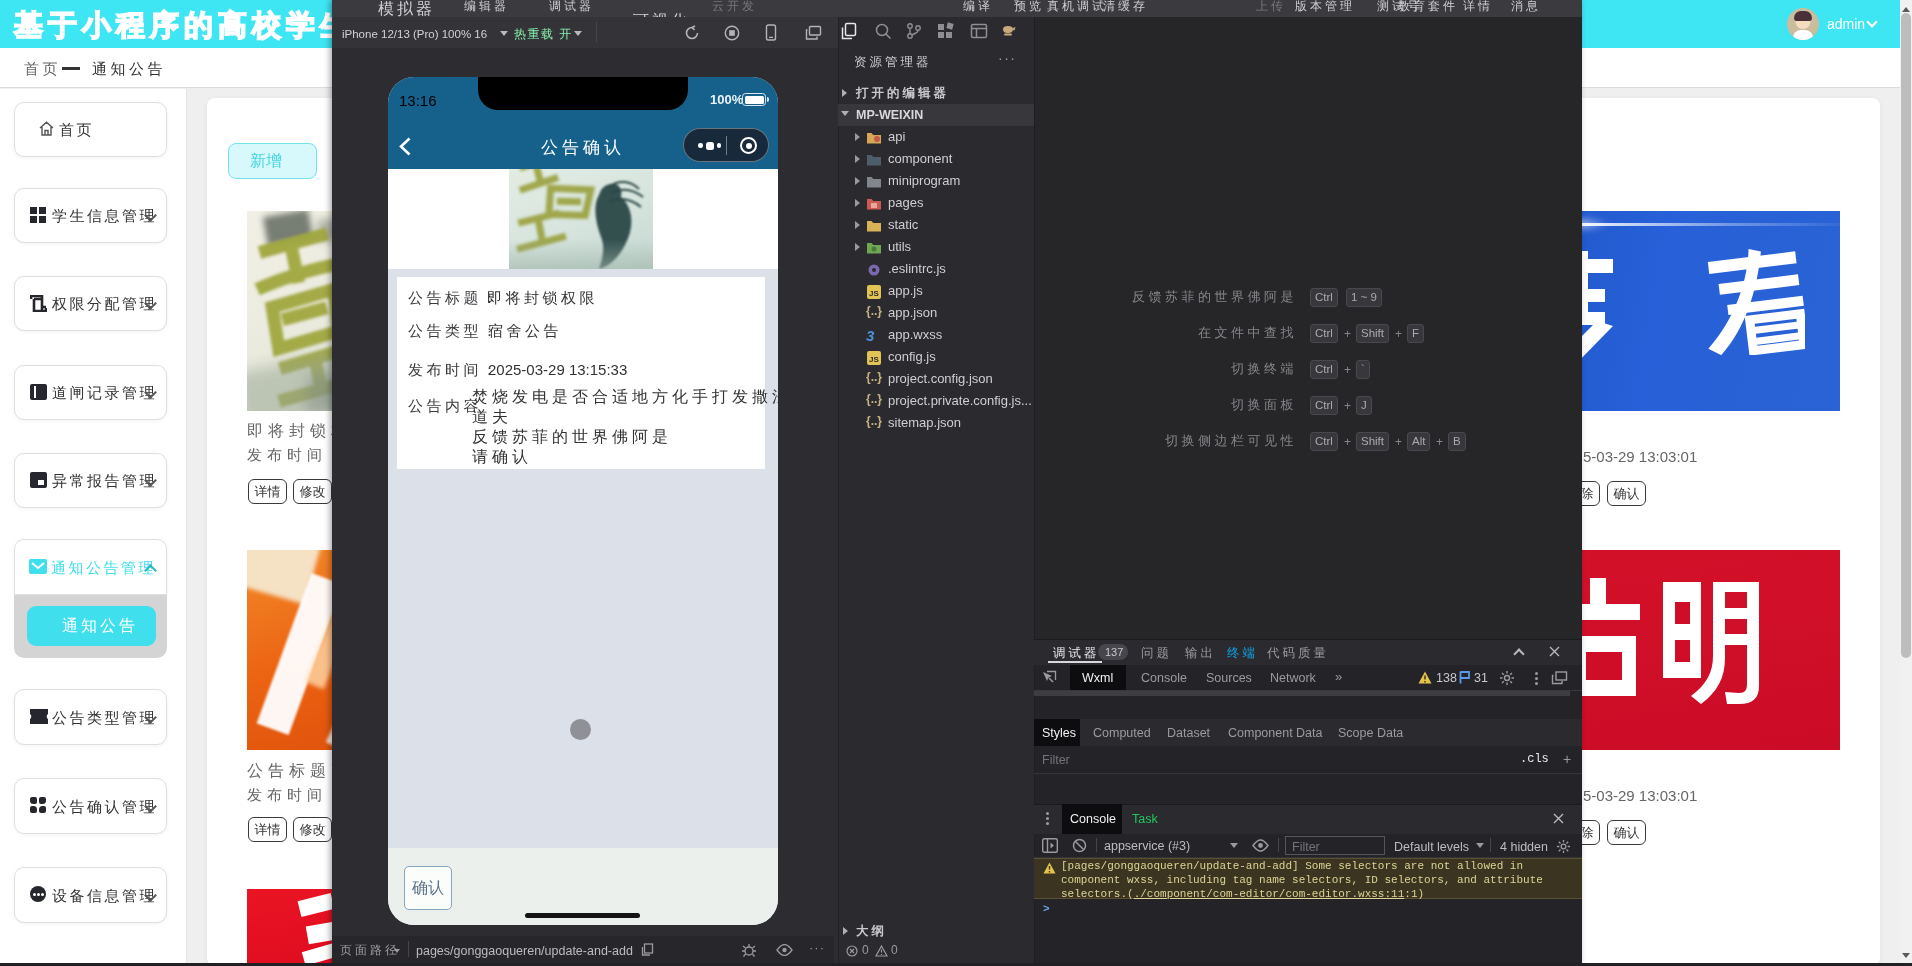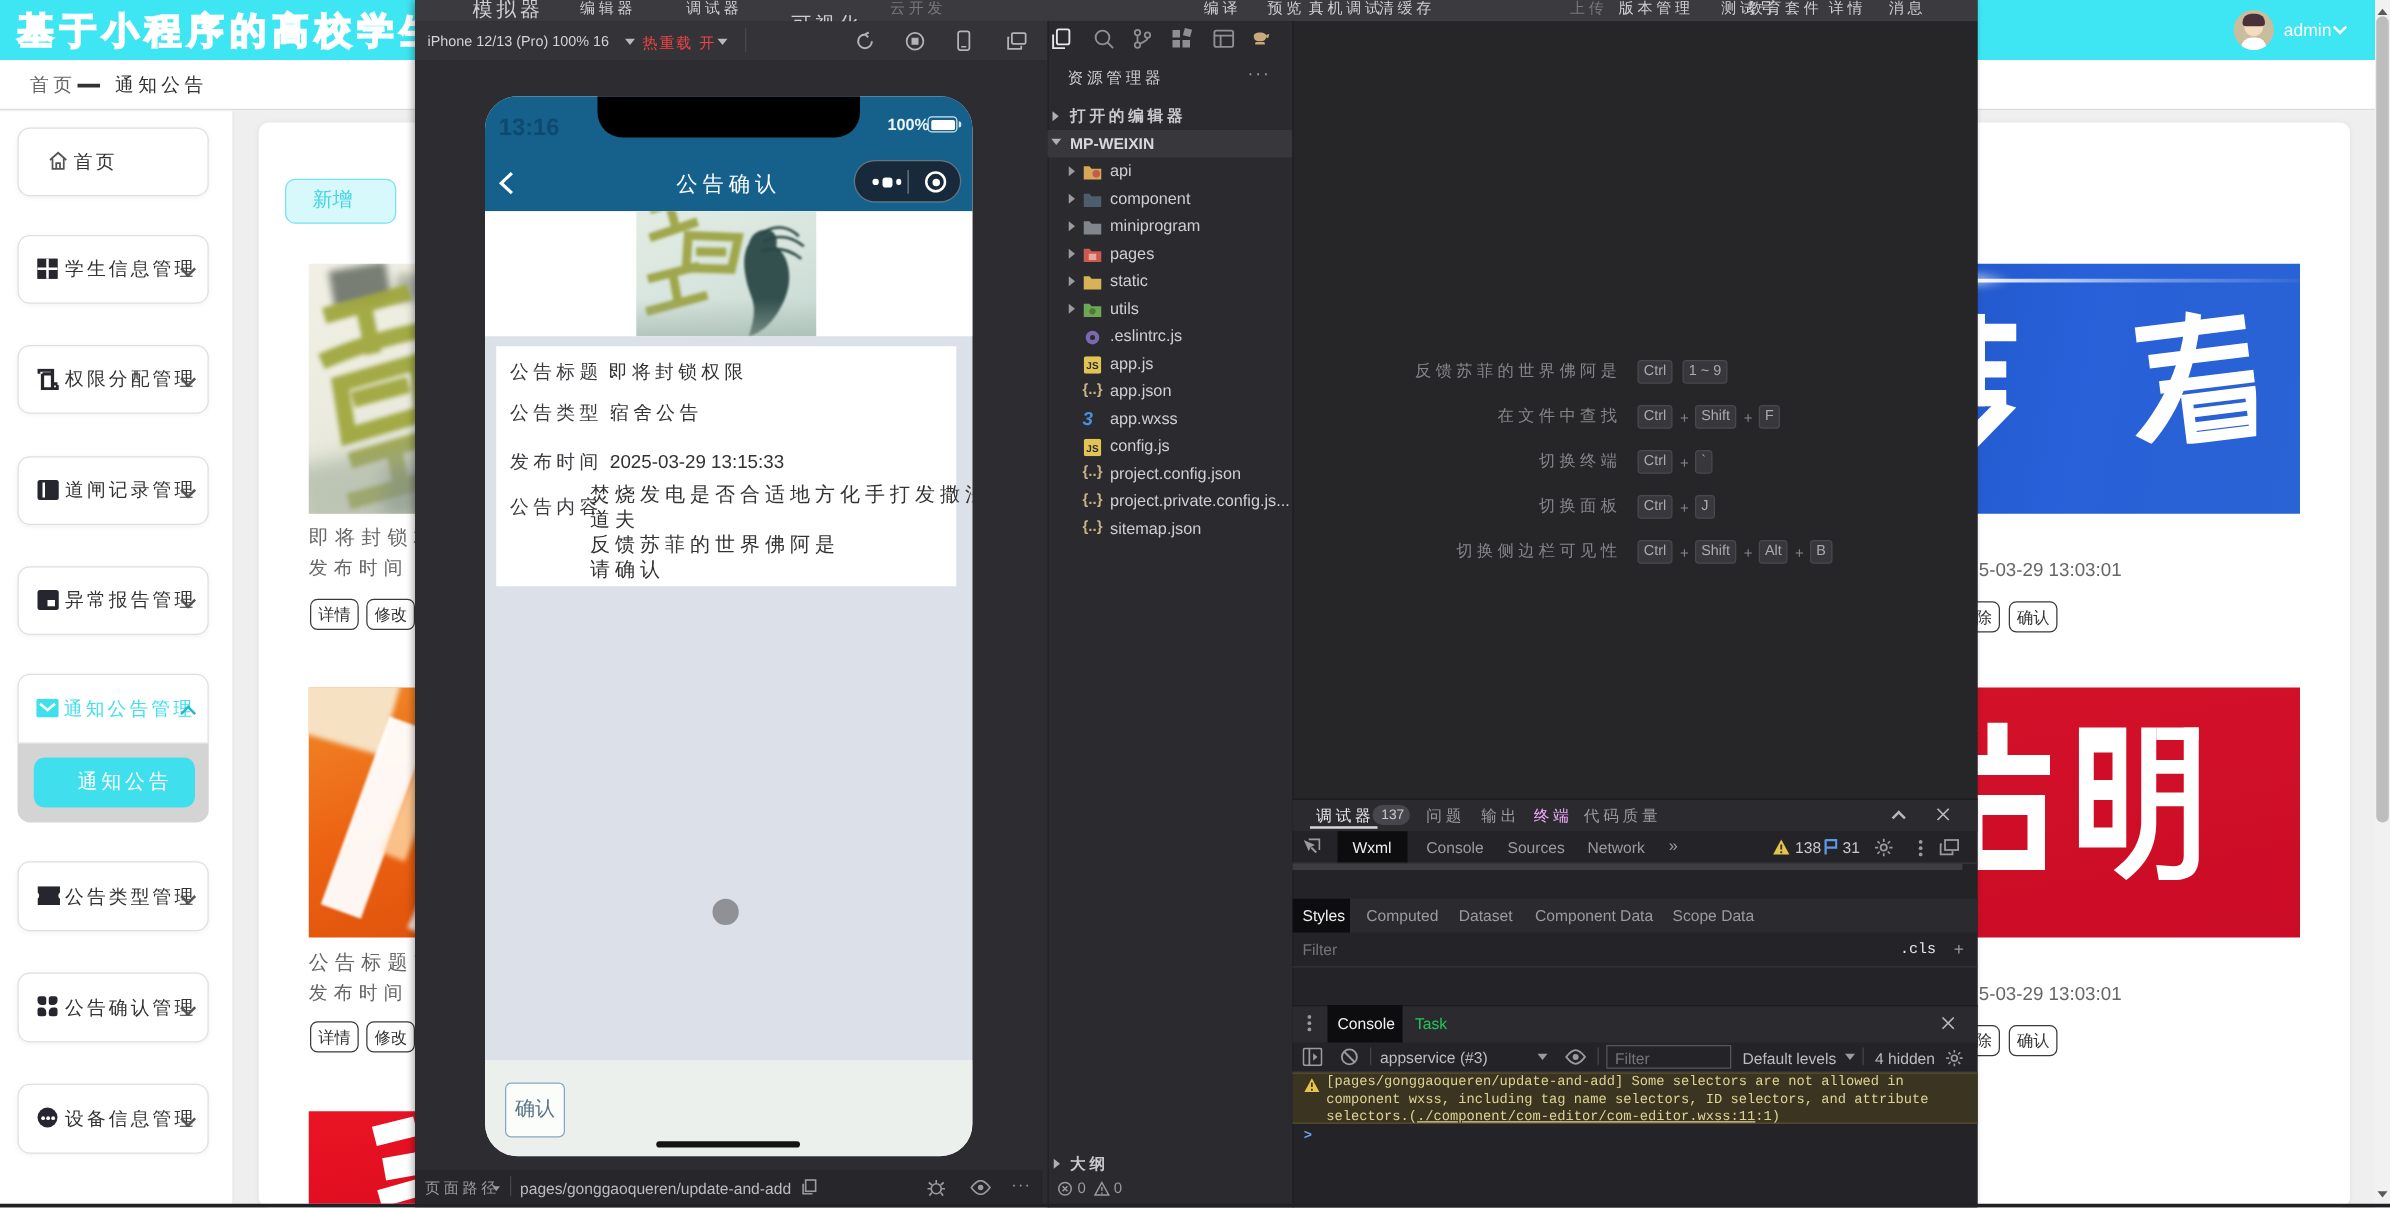--- a/index.html
+++ b/index.html
@@ -236,21 +236,21 @@
     <span class="dtx" style="left:924px;top:0px;font-size:12px;color:#77777c"><span style="letter-spacing:3px">上传</span></span>
     <span class="dtx" style="left:963px;top:0px;font-size:12px"><span style="letter-spacing:3px">版本管理</span></span>
     <span class="dtx" style="left:1045px;top:0px;font-size:12px"><span style="letter-spacing:3px">测试号</span></span>
     <span class="dtx" style="left:1066px;top:0px;font-size:12px"><span style="letter-spacing:3px">教育套件</span></span>
     <span class="dtx" style="left:1131px;top:0px;font-size:12px"><span style="letter-spacing:3px">详情</span></span>
     <span class="dtx" style="left:1179px;top:0px;font-size:12px"><span style="letter-spacing:3px">消息</span></span>
 
     <div class="abs" style="left:0;top:17px;width:506px;height:31px;background:#343438"></div>
     <span class="dtx" style="left:10px;top:28px;font-size:11.5px;color:#d2d2d6">iPhone 12/13 (Pro) 100% 16</span>
     <div class="abs" style="left:168px;top:31px;width:0;height:0;border:4px solid transparent;border-top:5px solid #b8b8bc"></div>
-    <span class="dtx" style="left:182px;top:28px;font-size:12px;color:#ef4444;letter-spacing:1.5px">热重载 开</span>
+    <span class="dtx" style="left:182px;top:28px;font-size:12px;color:#86efac;letter-spacing:1.5px">热重载 开</span>
     <div class="abs" style="left:242px;top:31px;width:0;height:0;border:4px solid transparent;border-top:5px solid #b8b8bc"></div>
     <div class="abs" style="left:264px;top:22px;width:1px;height:20px;background:#46464b"></div>
     <svg class="abs" style="left:352px;top:25px" width="16" height="16" viewBox="0 0 16 16">
         <path d="M13.5 8 A5.5 5.5 0 1 1 8 2.5 M8 2.5 L11 1 M8 2.5 L10.6 4.8" fill="none" stroke="#b4b4b8" stroke-width="1.6"></path>
       </svg>
     <svg class="abs" style="left:392px;top:25px" width="16" height="16" viewBox="0 0 16 16">
         <circle cx="8" cy="8" r="6.7" fill="none" stroke="#b4b4b8" stroke-width="1.4"></circle>
         <rect x="5.2" y="5.2" width="5.6" height="5.6" fill="#b4b4b8"></rect>
       </svg>
     <svg class="abs" style="left:431px;top:24px" width="16" height="17" viewBox="0 0 16 17">
@@ -421,21 +421,21 @@
 
     <div class="abs" style="left:702px;top:639px;width:548px;height:327px;background:#242428;border-left:1px solid #1f1f23"></div>
     <div id="dbg">
       <div class="abs" style="left:702px;top:639px;width:548px;height:26px;background:#2b2b2f;border-top:1px solid #1b1b1f"></div>
       <span class="dtx" style="left:721px;top:646px;font-size:12.5px;color:#ececf0;letter-spacing:3px">调试器</span>
       <div class="abs" style="left:716px;top:661px;width:54px;height:2px;background:#d8d8dc"></div>
       <div class="abs" style="left:766px;top:644px;width:30px;height:16px;border-radius:8px;background:#46464c"></div>
       <span class="dtx" style="left:773px;top:646px;font-size:11px;color:#c8c8cd">137</span>
       <span class="dtx" style="left:809px;top:646px;font-size:12.5px;color:#9a9a9f;letter-spacing:3px">问题</span>
       <span class="dtx" style="left:853px;top:646px;font-size:12.5px;color:#9a9a9f;letter-spacing:3px">输出</span>
-      <span class="dtx" style="left:895px;top:646px;font-size:12.5px;color:#f0abfc;letter-spacing:3px">终端</span>
+      <span class="dtx" style="left:895px;top:646px;font-size:12.5px;color:#0ea5e9;letter-spacing:3px">终端</span>
       <span class="dtx" style="left:935px;top:646px;font-size:12.5px;color:#9a9a9f;letter-spacing:3px">代码质量</span>
       <div class="chev chevup" style="left:1183px;top:650px;border-color:#b8b8bd;width:8px;height:8px"></div>
       <svg class="abs" style="left:1216px;top:645px" width="13" height="13" viewBox="0 0 13 13">
           <path d="M2 2 L11 11 M11 2 L2 11" stroke="#b8b8bd" stroke-width="1.4"></path>
         </svg>
 
       <svg class="abs" style="left:709px;top:670px" width="17" height="17" viewBox="0 0 17 17">
           <path d="M11 6 L2 2 L6 11 L7.5 7.5 Z" fill="#9a9a9f"></path>
           <path d="M8 8 L12 12" stroke="#9a9a9f" stroke-width="1.6"></path>
           <path d="M6 1.5 L14.5 1.5 L14.5 10" fill="none" stroke="#9a9a9f" stroke-width="1.3"></path>
@@ -523,21 +523,21 @@
           <path d="M6.5 4 L6.5 7.5 M6.5 9 L6.5 10.5" stroke="#3a3421" stroke-width="1.4"></path>
         </svg>
       <span class="mono" style="left:729px;top:860px">[pages/gonggaoqueren/update-and-add] Some selectors are not allowed in</span>
       <span class="mono" style="left:729px;top:874px">component wxss, including tag name selectors, ID selectors, and attribute</span>
       <span class="mono" style="left:729px;top:888px">selectors.(<span style="text-decoration:underline">./component/com-editor/com-editor.wxss:11</span>:1)</span>
       <span class="mono" style="left:711px;top:903px;color:#6aa5f0;font-weight:bold">&gt;</span>
     </div>
 
     <div id="phone">
       <div class="abs" style="left:0;top:0;width:390px;height:92px;background:#15618c"></div>
-      <span class="ph" style="left:11px;top:15px;font-size:19px;font-weight:bold;color:#0c4a6e">13:16</span>
+      <span class="ph" style="left:11px;top:15px;font-size:15px;font-weight:normal;color:#000000">13:16</span>
       <div class="abs" style="left:90px;top:0;width:210px;height:33px;background:#000;border-radius:0 0 20px 20px"></div>
       <span class="ph" style="left:322px;top:16px;font-size:13px;font-weight:bold;color:#ecf3f9">100%</span>
       <div class="abs" style="left:354px;top:16px;width:24px;height:13px;border:1.5px solid #d8e4ee;border-radius:3.5px"></div>
       <div class="abs" style="left:356.5px;top:18.5px;width:19px;height:8px;background:#fff;border-radius:1.5px"></div>
       <div class="abs" style="left:379px;top:20px;width:2px;height:5px;background:#d8e4ee;border-radius:0 2px 2px 0"></div>
       <svg class="abs" style="left:9px;top:60px" width="16" height="19" viewBox="0 0 16 19">
           <path d="M12.5 1.5 L4 9.5 L12.5 17.5" fill="none" stroke="#fff" stroke-width="2.6"></path>
         </svg>
       <span class="ph" style="left:195px;top:61px;font-size:17px;color:#fff;transform:translateX(-50%);letter-spacing:4px">公告确认</span>
       <div class="abs" style="left:295px;top:51px;width:86px;height:34px;border-radius:17px;background:#17293a;border:1px solid rgba(255,255,255,.35)"></div>

